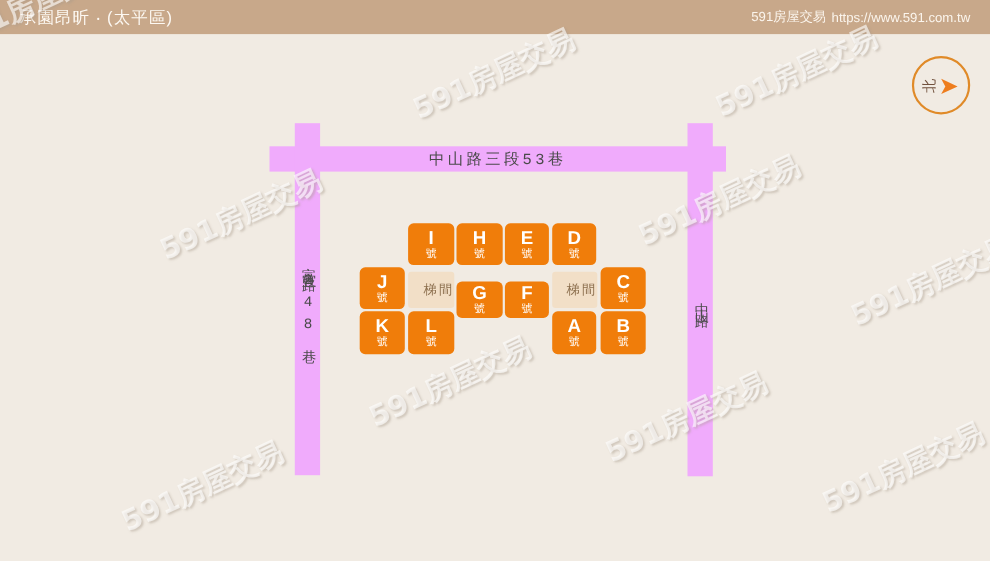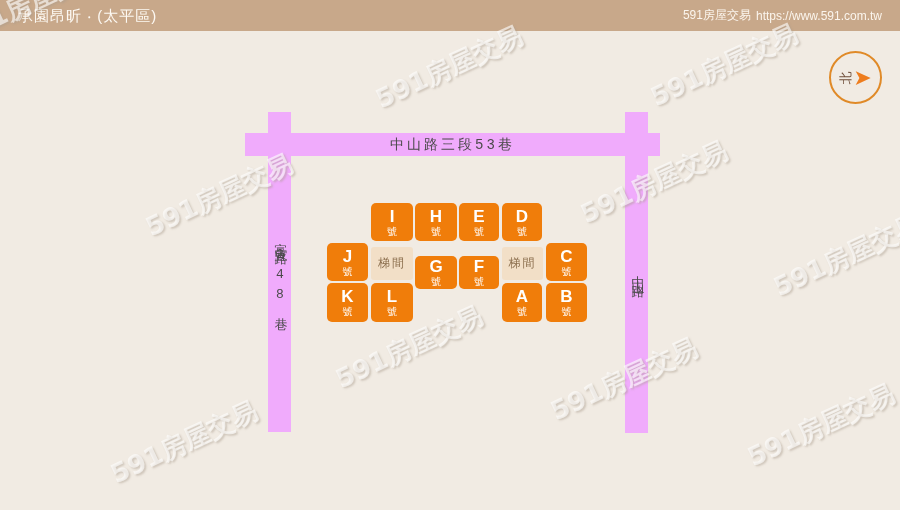--- a/index.html
+++ b/index.html
@@ -59,21 +59,21 @@
     color:#fff;display:flex;flex-direction:column;
     align-items:center;justify-content:center;
     z-index:2;cursor:pointer;
   }
   .unit .letter{font-size:17px;font-weight:bold;line-height:1;}
   .unit .suffix{font-size:10px;line-height:1;margin-top:2px;}
   .stair{
     position:absolute;
     background:#F2DFC7;border-radius:3px;
     color:#8C6F4E;font-size:12px;letter-spacing:2px;
-    display:flex;align-items:center;justify-content:center;
+    display:flex;align-items:center;justify-content:flex-end;
     z-index:2;
   }
   
   .compass{
     position:absolute;left:829px;top:51px;width:53px;height:53px;
     border:2px solid #E08A28;border-radius:50%;
     box-sizing:border-box;
     display:flex;align-items:center;justify-content:center;
     z-index:3;
   }

